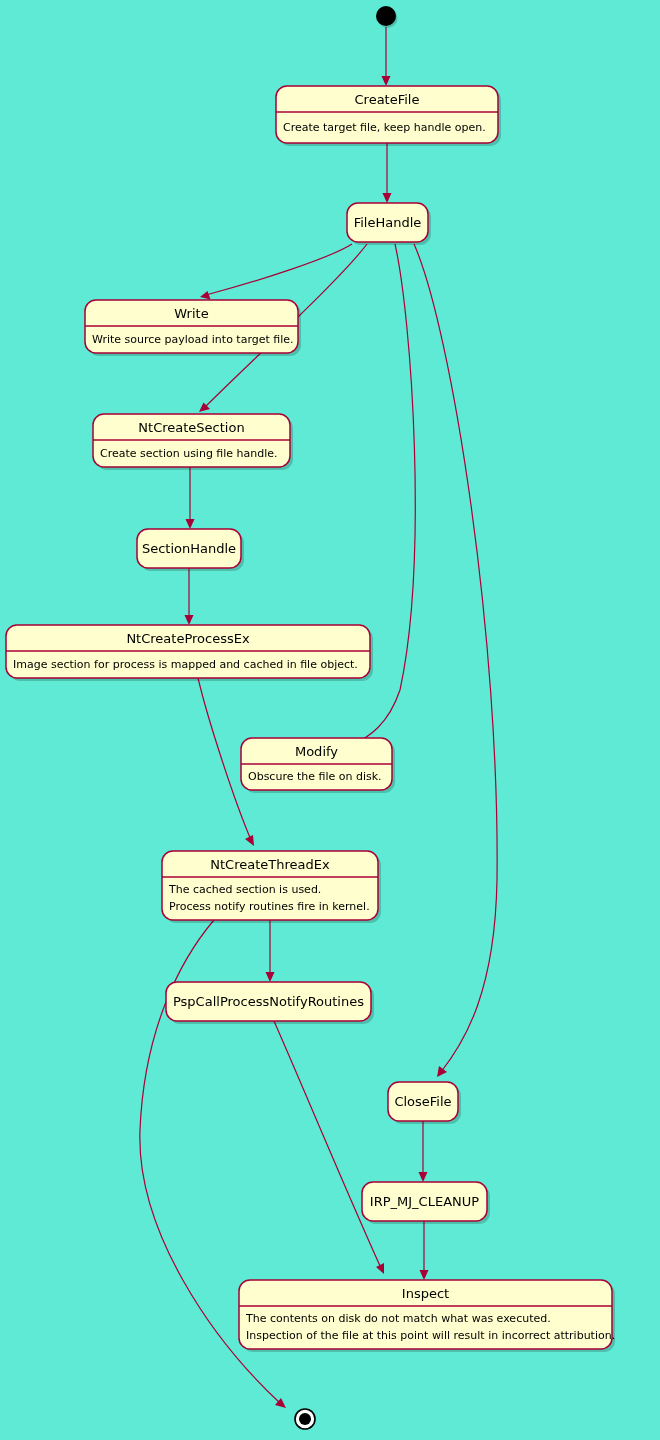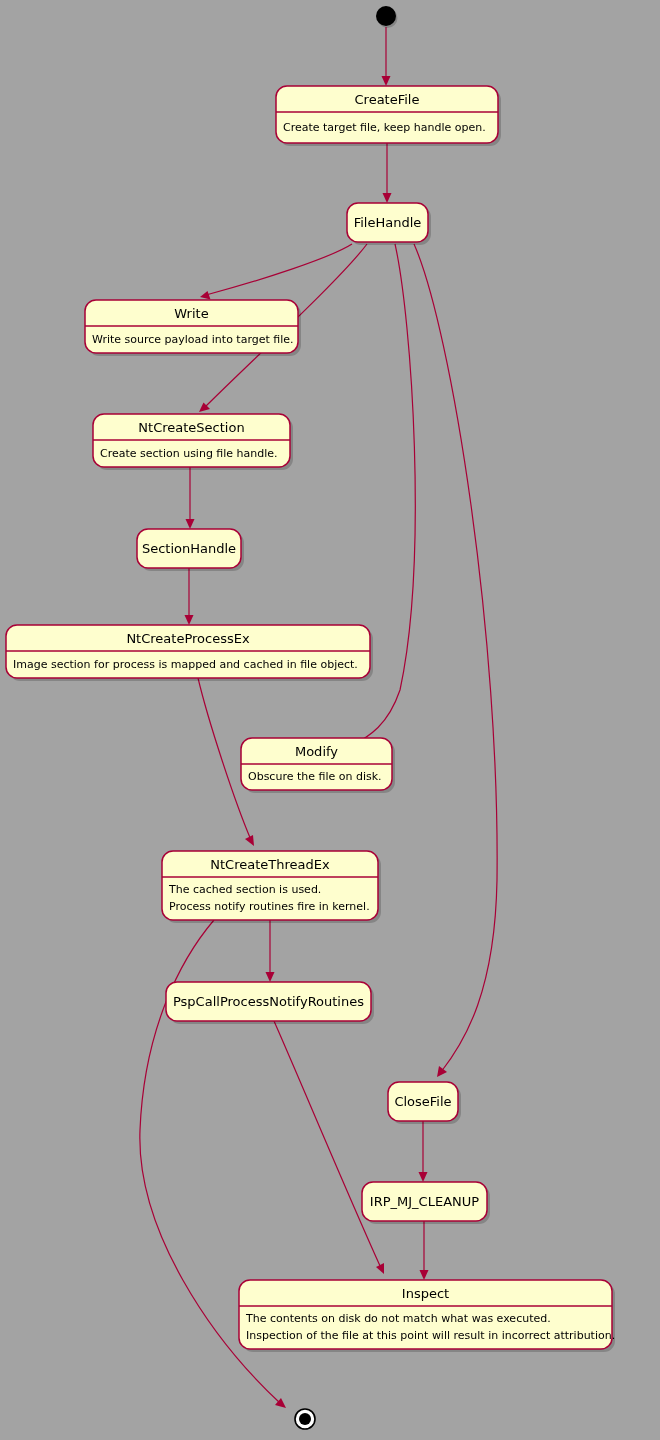--- a/index.html
+++ b/index.html
@@ -10,21 +10,21 @@
   body {
     width: 660px;
     height: 1440px;
     font-family: "DejaVu Sans", sans-serif;
     overflow: hidden;
   }
   #diagram-root {
     position: relative;
     width: 660px;
     height: 1440px;
-    background: #a3a3a3;
+    background: #5eead4;
   }
   svg#uml-svg {
     display: block;
     width: 660px;
     height: 1440px;
   }
   .state-title {
     font-family: "DejaVu Sans", sans-serif;
     font-size: 13px;
     fill: #000000;

